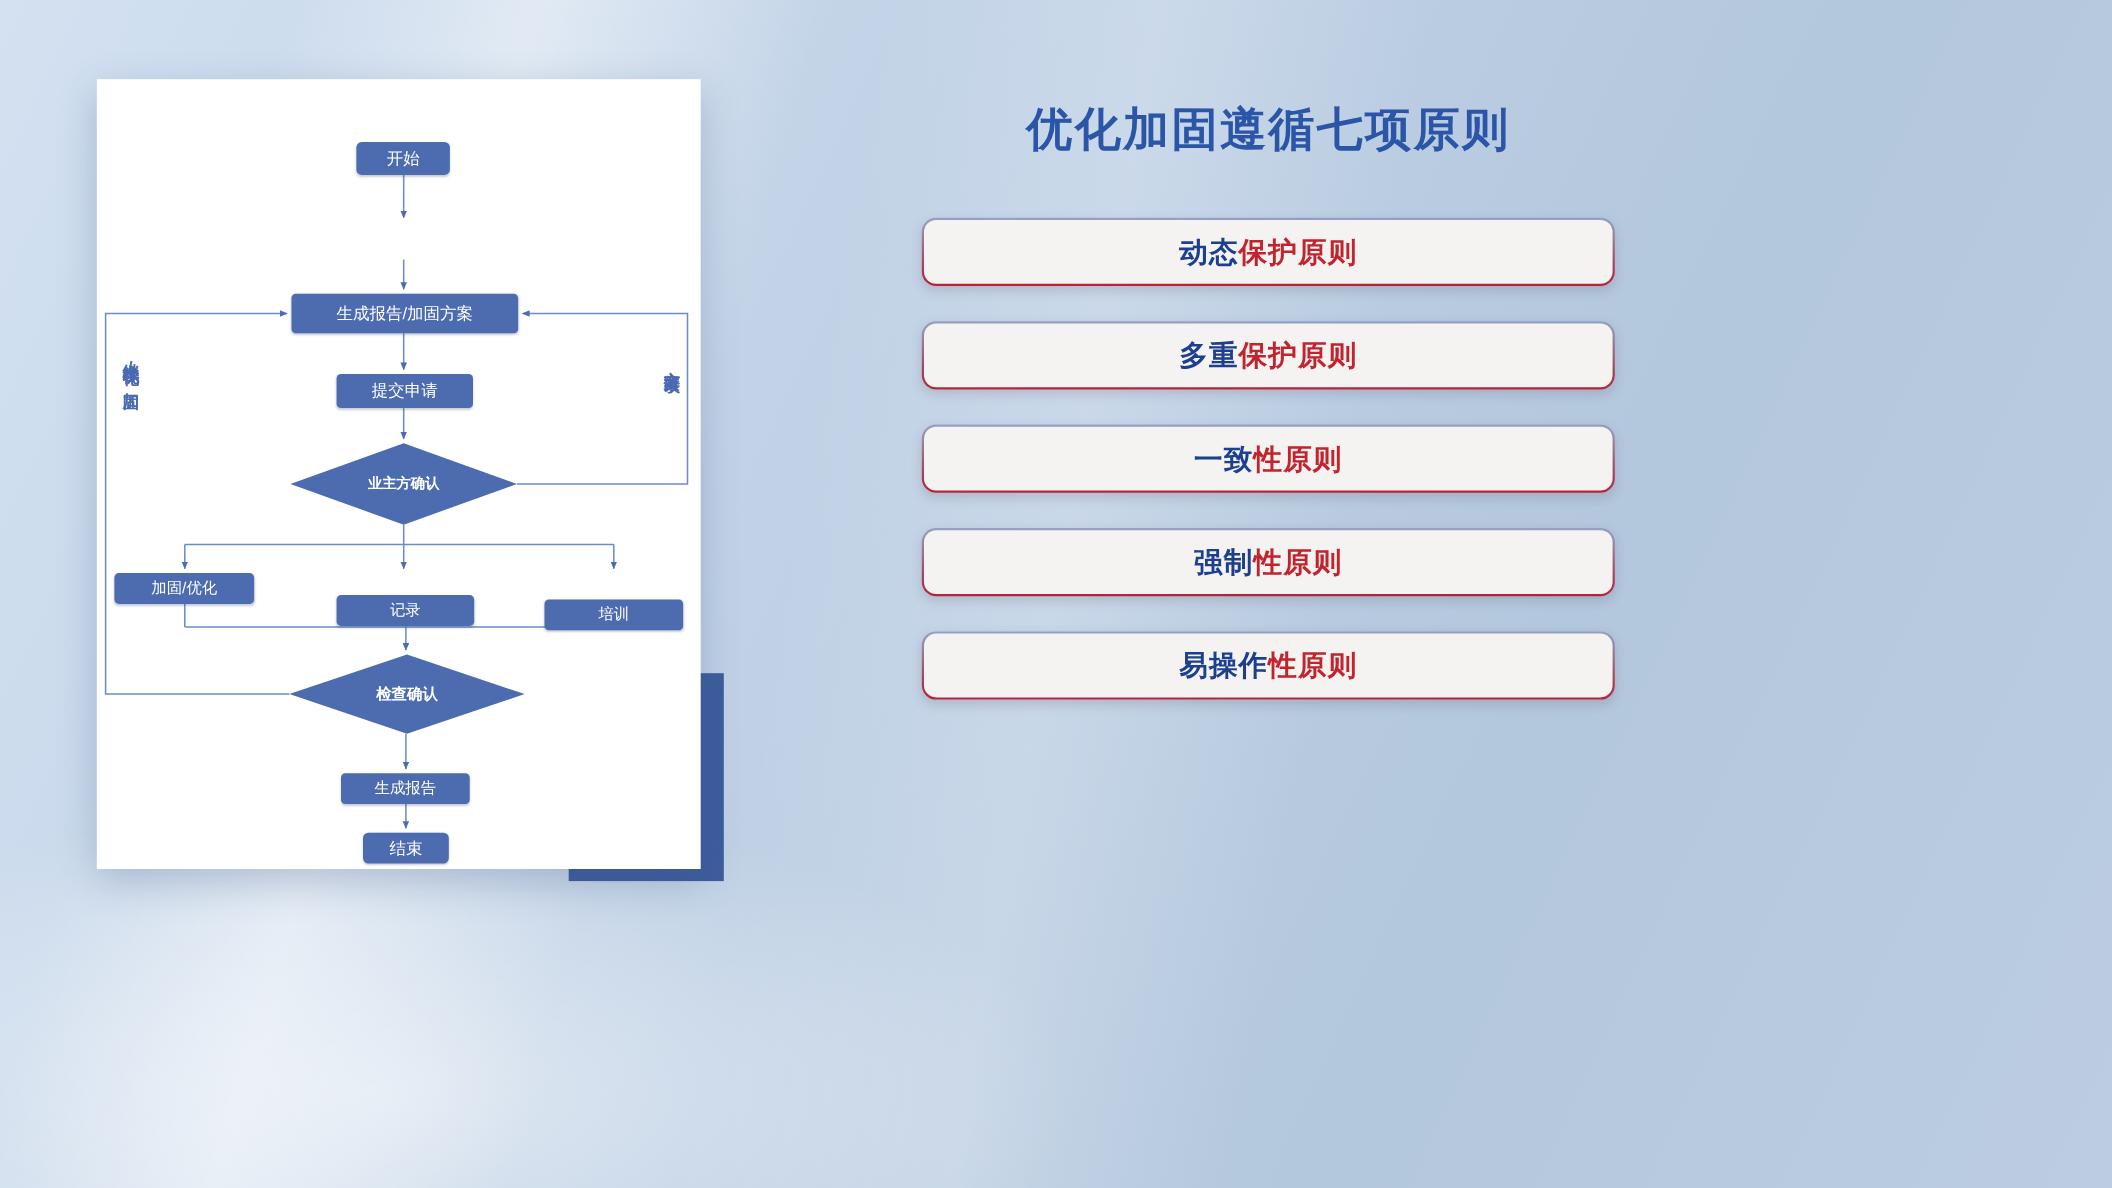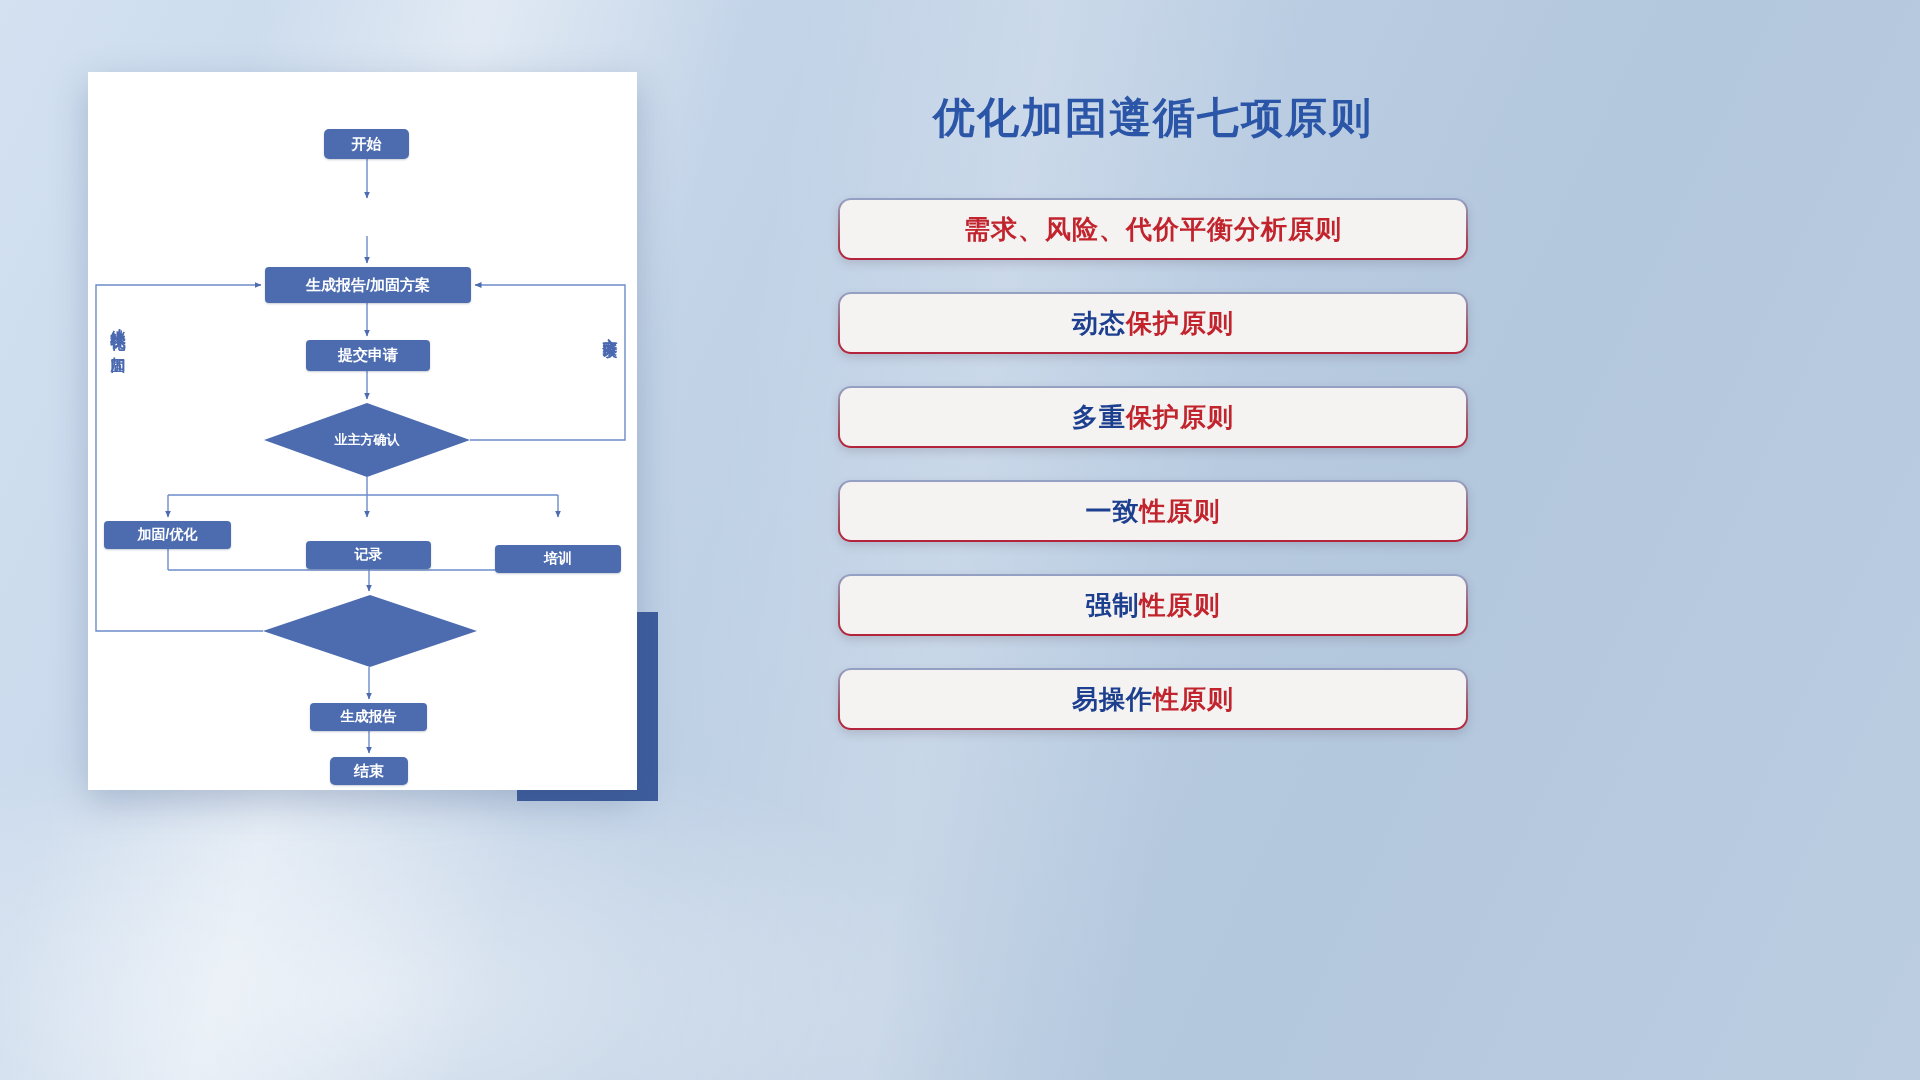--- a/index.html
+++ b/index.html
@@ -11,21 +11,21 @@
   .bg-streak{position:absolute;inset:0;pointer-events:none;}
   .bg-streak.s1{background:linear-gradient(105deg,rgba(255,255,255,0) 12%,rgba(255,255,255,.45) 22%,rgba(255,255,255,0) 34%);}
   .bg-streak.s2{background:linear-gradient(100deg,rgba(255,255,255,0) 38%,rgba(255,255,255,.25) 50%,rgba(255,255,255,0) 62%);opacity:.8;}
   .bg-streak.s3{background:radial-gradient(ellipse 900px 380px at 18% 92%,rgba(255,255,255,.5),rgba(255,255,255,0) 70%);}
 
   
   .accent-rect{position:absolute;left:517px;top:612px;width:141px;height:189px;background:#3e5d9d;z-index:1;}
   .flow-card{position:absolute;left:88px;top:72px;width:549px;height:718px;background:#ffffff;z-index:2;
     box-shadow:0 12px 34px rgba(55,80,125,.28);}
   .fnode{position:absolute;background:#4d6cb0;color:#ffffff;display:flex;align-items:center;justify-content:center;
-    font-weight:bold;font-size:15px;border-radius:4px;box-shadow:0 1px 2px rgba(30,50,90,.25);z-index:3;}
+    font-weight:normal;font-size:15px;border-radius:4px;box-shadow:0 1px 2px rgba(30,50,90,.25);z-index:3;}
   #node-start{left:236px;top:57px;width:85px;height:30px;border-radius:5px;}
   #node-risk{left:153px;top:130px;width:252px;height:34px;}
   #node-plan{left:177px;top:195px;width:206px;height:36px;}
   #node-submit{left:218px;top:268px;width:124px;height:31px;}
   #node-harden{left:16px;top:449px;width:127px;height:28px;font-size:14px;}
   #node-record{left:218px;top:449px;width:125px;height:28px;font-size:14px;margin-top:20px;}
   #node-training{left:407px;top:473px;width:126px;height:28px;font-size:14px;}
   #node-report{left:222px;top:631px;width:117px;height:28px;font-size:14px;}
   #node-end{left:242px;top:685px;width:78px;height:28px;border-radius:5px;}
   .dlabel{position:absolute;color:#ffffff;font-weight:bold;display:flex;align-items:center;justify-content:center;
@@ -86,36 +86,31 @@
     <polygon points="282,523 389,559 282,595 175,559" fill="#4d6cb0"></polygon>
   </svg>
 
   <div class="fnode" id="node-start">开始</div>
   <div class="fnode" id="node-plan">生成报告/加固方案</div>
   <div class="fnode" id="node-submit">提交申请</div>
   <div class="dlabel" id="dlabel-owner">业主方确认</div>
   <div class="fnode" id="node-harden">加固/优化</div>
   <div class="fnode" id="node-record">记录</div>
   <div class="fnode" id="node-training">培训</div>
+  <div class="dlabel" id="dlabel-check">检查确认</div>
   <div class="fnode" id="node-report">生成报告</div>
   <div class="fnode" id="node-end">结束</div>
 
   <div class="vlabel" id="vlabel-continue">继续优化/加固</div>
   <div class="vlabel" id="vlabel-revision">方案修改</div>
 </div>
 
 <div class="panel-title">优化加固遵循七项原则</div>
 
 <div class="principles">
-  <div class="principle-card">
-    <div class="principle-inner">
-      <span class="seg-blue"></span>
-        <span class="seg-red">需求、风险、代价平衡分析原则</span>
-    </div>
-  </div>
   <div class="principle-card">
     <div class="principle-inner">
       <span class="seg-blue">动态</span>
         <span class="seg-red">保护原则</span>
     </div>
   </div>
   <div class="principle-card">
     <div class="principle-inner">
       <span class="seg-blue">多重</span>
         <span class="seg-red">保护原则</span>

